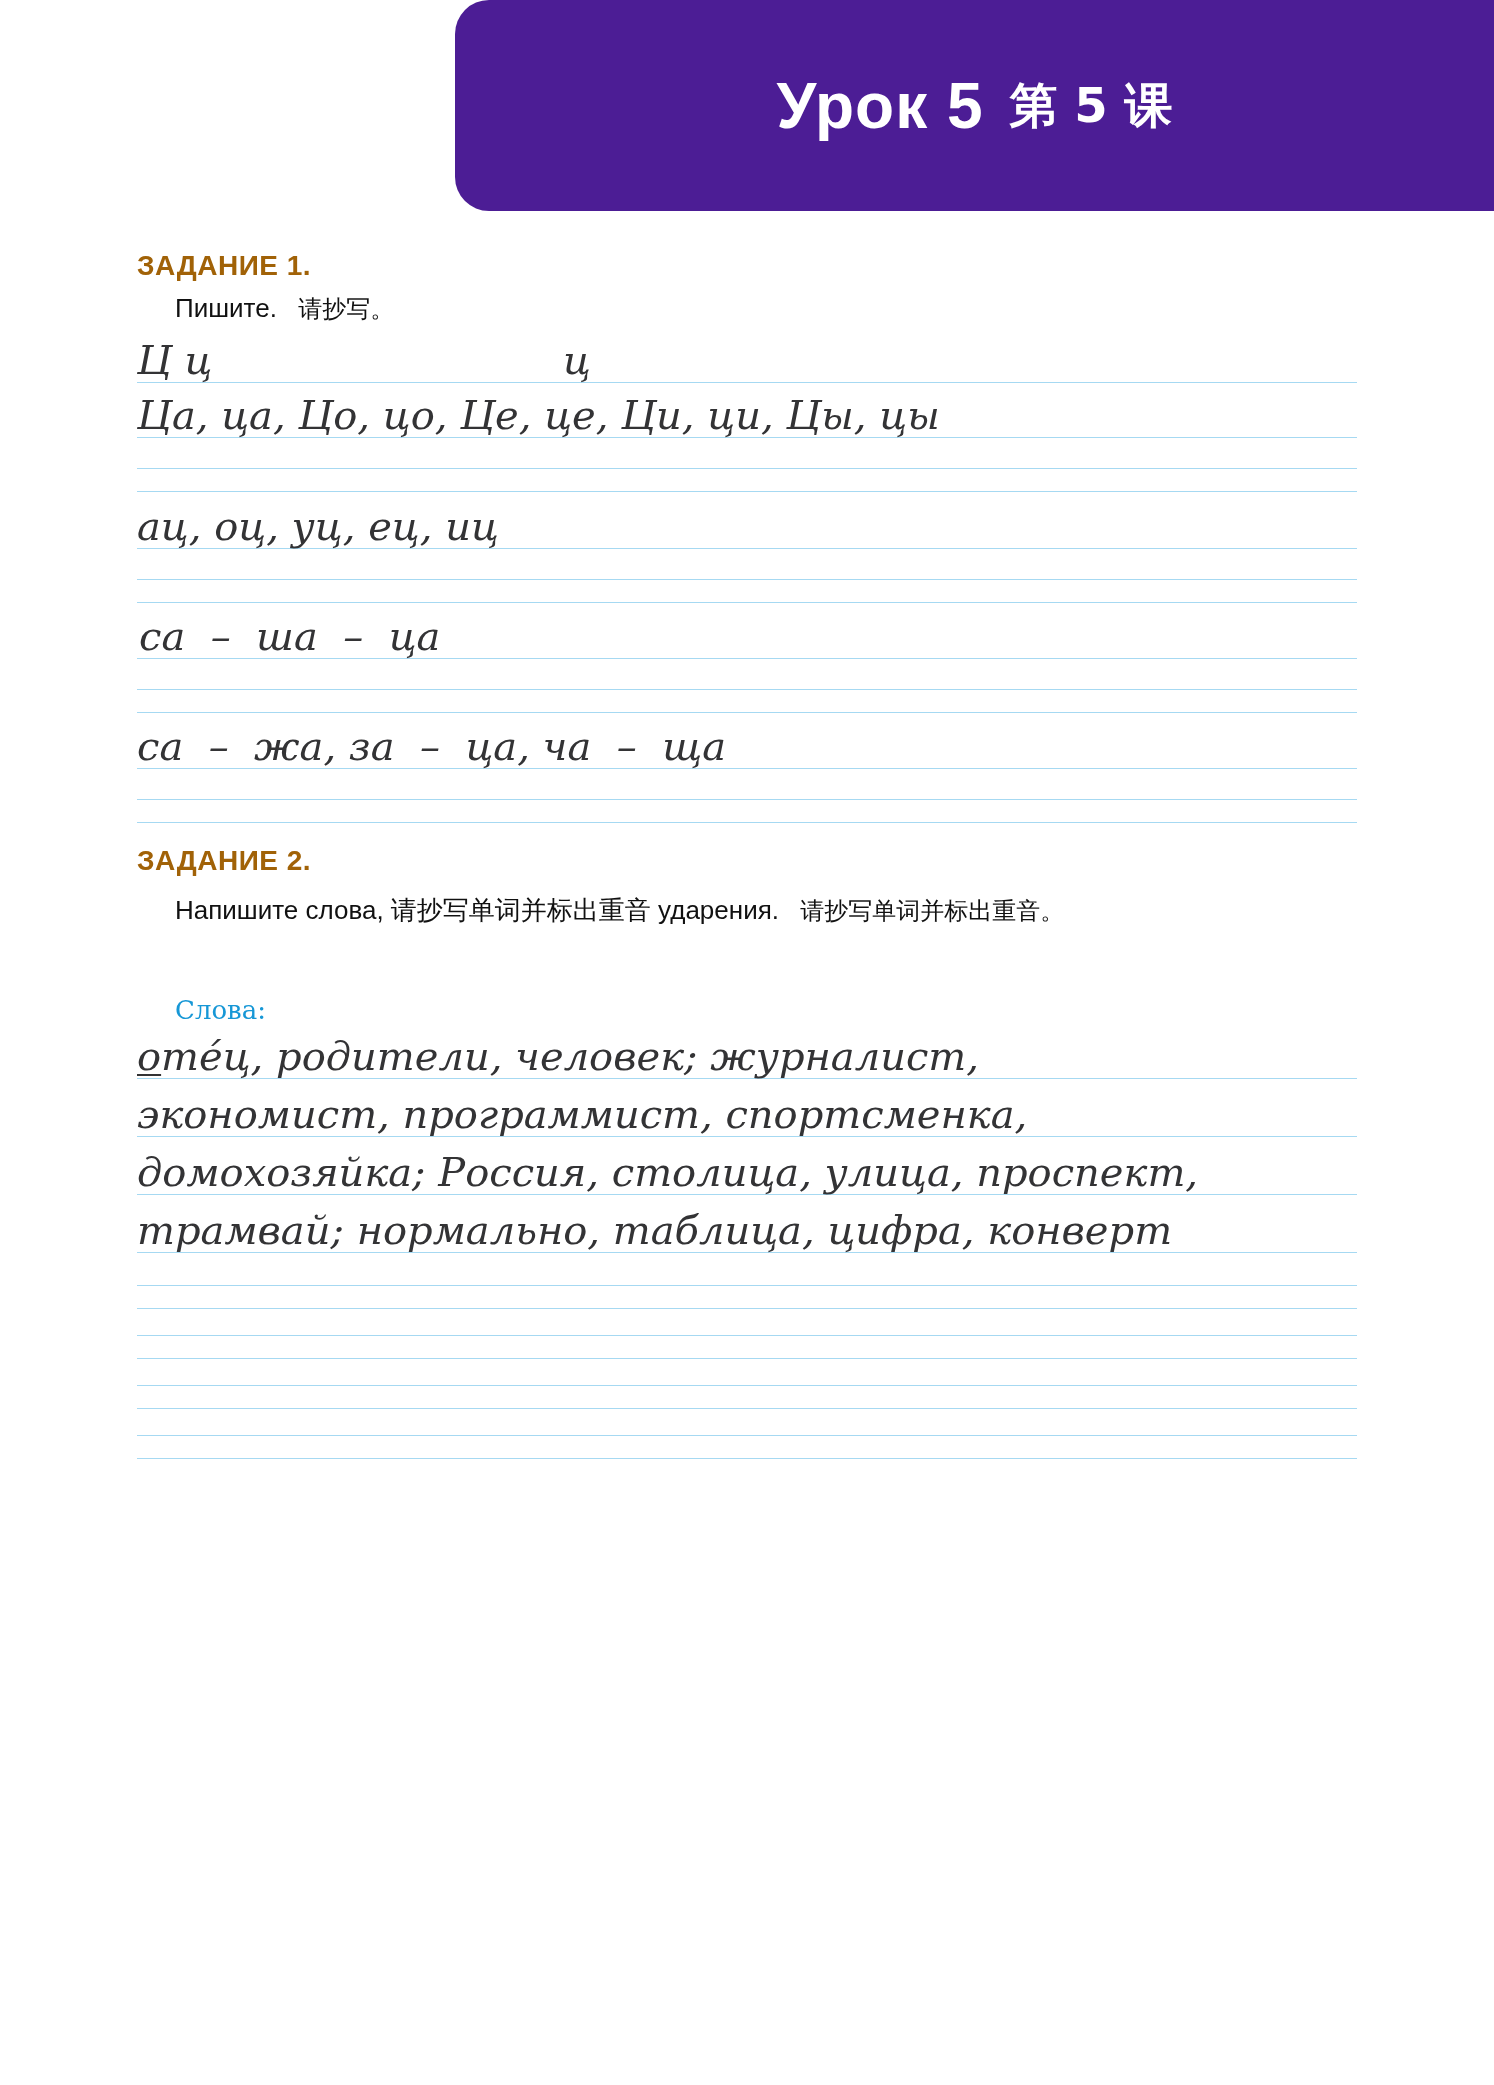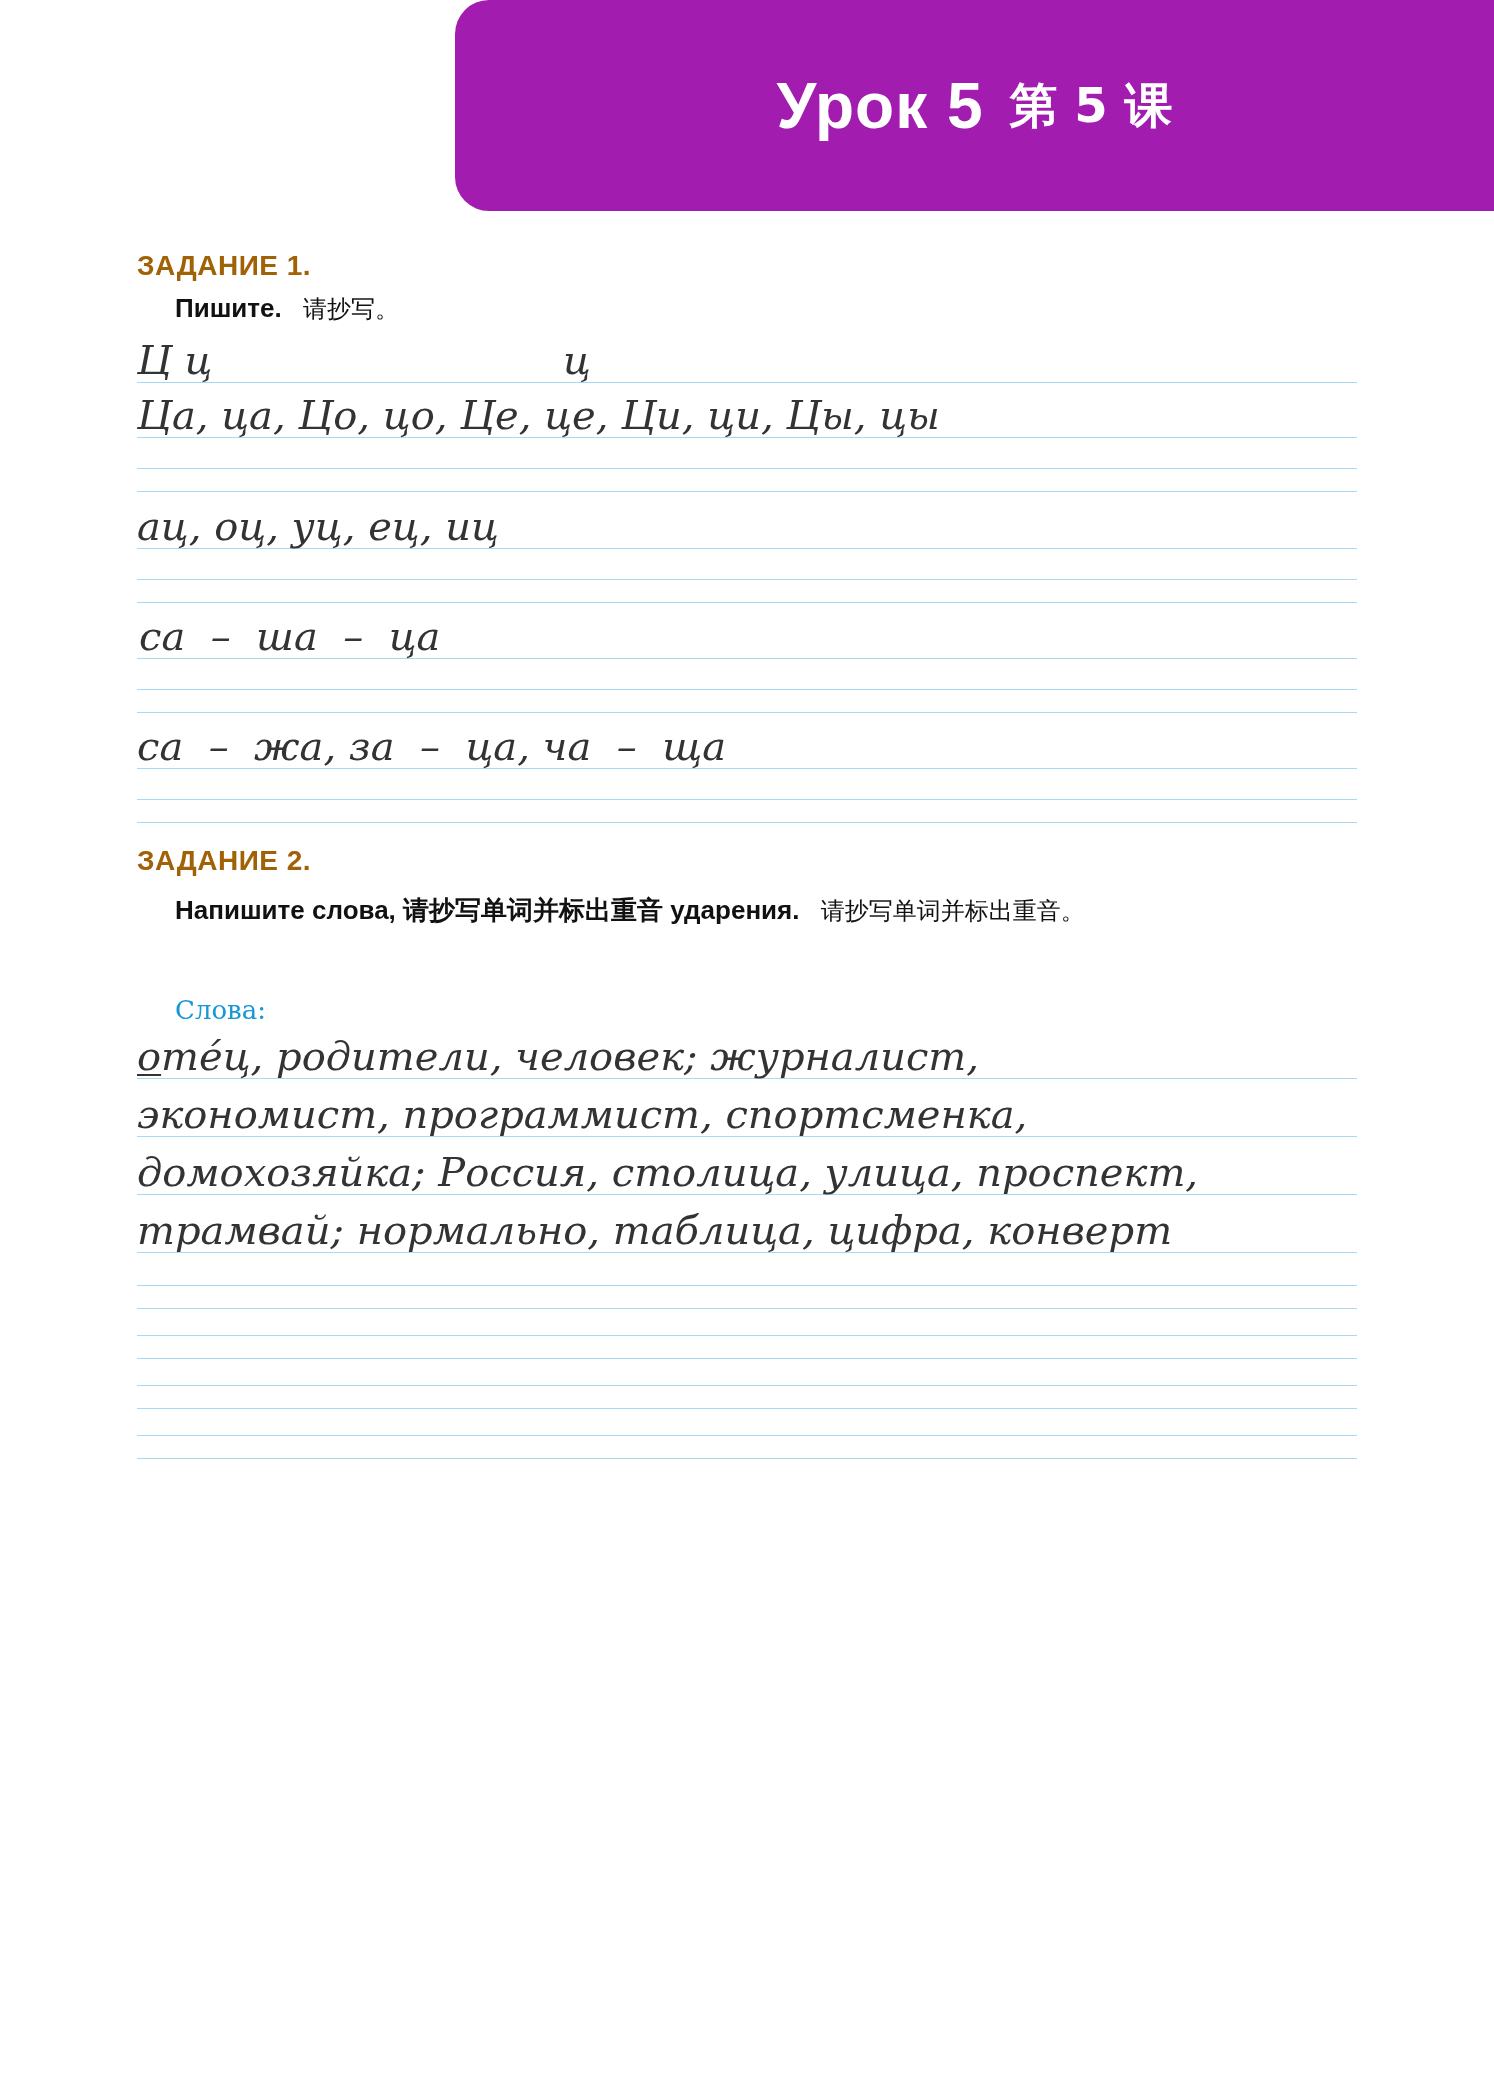--- a/index.html
+++ b/index.html
@@ -8,42 +8,42 @@
     width:1494px;height:2085px;
     background:#ffffff;
     margin:0 auto;
     overflow:hidden;
     font-family:"Liberation Sans", sans-serif;
   }
 
   
   .lesson-header{
     position:absolute;top:0;left:455px;right:0;height:211px;
-    background:#a21caf;
+    background:#4c1d95;
     border-radius:34px 0 0 34px;
     display:flex;align-items:center;justify-content:center;
     gap:26px;
     text-align:right;
   }
   .lesson-title-ru{
     color:#ffffff;font-weight:800;font-size:64px;letter-spacing:1px;
     font-family:"Liberation Sans", sans-serif;
   }
   .lesson-title-zh{
     color:#ffffff;font-weight:700;font-size:48px;
     font-family:"DejaVu Sans", sans-serif;
   }
 
   
   .task-label{
     position:absolute;left:137px;
     color:#a16207;font-weight:800;font-size:28px;letter-spacing:.5px;
   }
   .instr{position:absolute;left:175px;font-size:26px;color:#111;}
-  .instr .ru{font-weight:700;}
+  .instr .ru{font-weight:400;}
   .instr .zh{font-weight:400;font-size:24px;margin-left:14px;font-family:"DejaVu Sans", sans-serif;text-align:right;}
   .blue{color:#1697d6;font-weight:700;}
 
   .words-label{
     position:absolute;left:175px;
     color:#1697d6;font-weight:400;font-size:26px;
     font-family:"DejaVu Serif", serif;
   }
 
   

